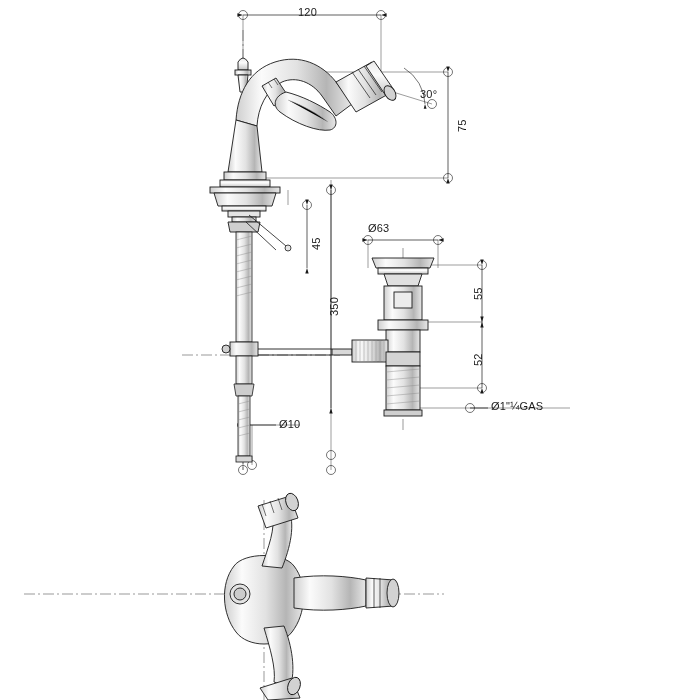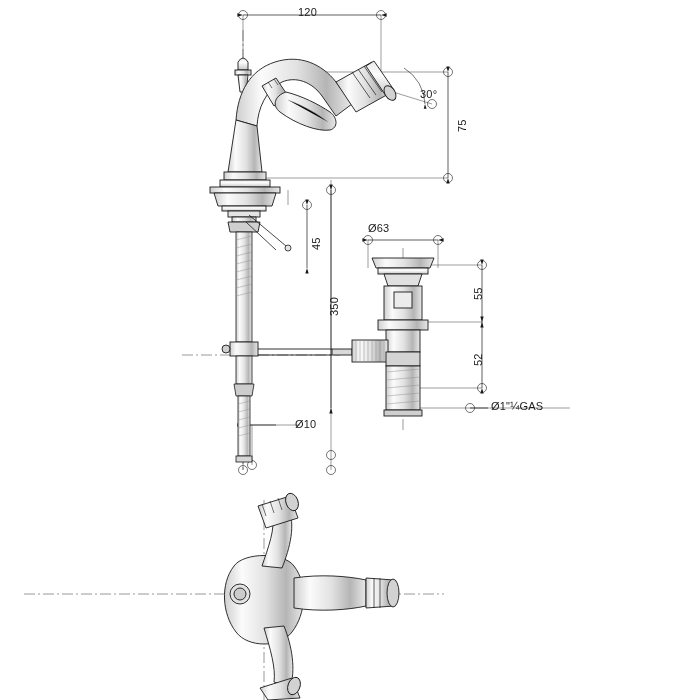--- a/index.html
+++ b/index.html
@@ -324,15 +324,15 @@
   <div class="dimtext vert" style="left:328px; top:316px;">350</div>
 
   <div class="dimtext" style="left:368px; top:222px;">Ø63</div>
 
   <div class="dimtext vert" style="left:472px; top:300px;">55</div>
 
   <div class="dimtext vert" style="left:472px; top:366px;">52</div>
 
   <div class="dimtext" style="left:491px; top:400px;">Ø1"¼GAS</div>
 
-  <div class="dimtext" style="left:295px; top:418px;">Ø10</div>
+  <div class="dimtext" style="left:279px; top:418px;">Ø10</div>
 
 </div>
 
 </body></html>

